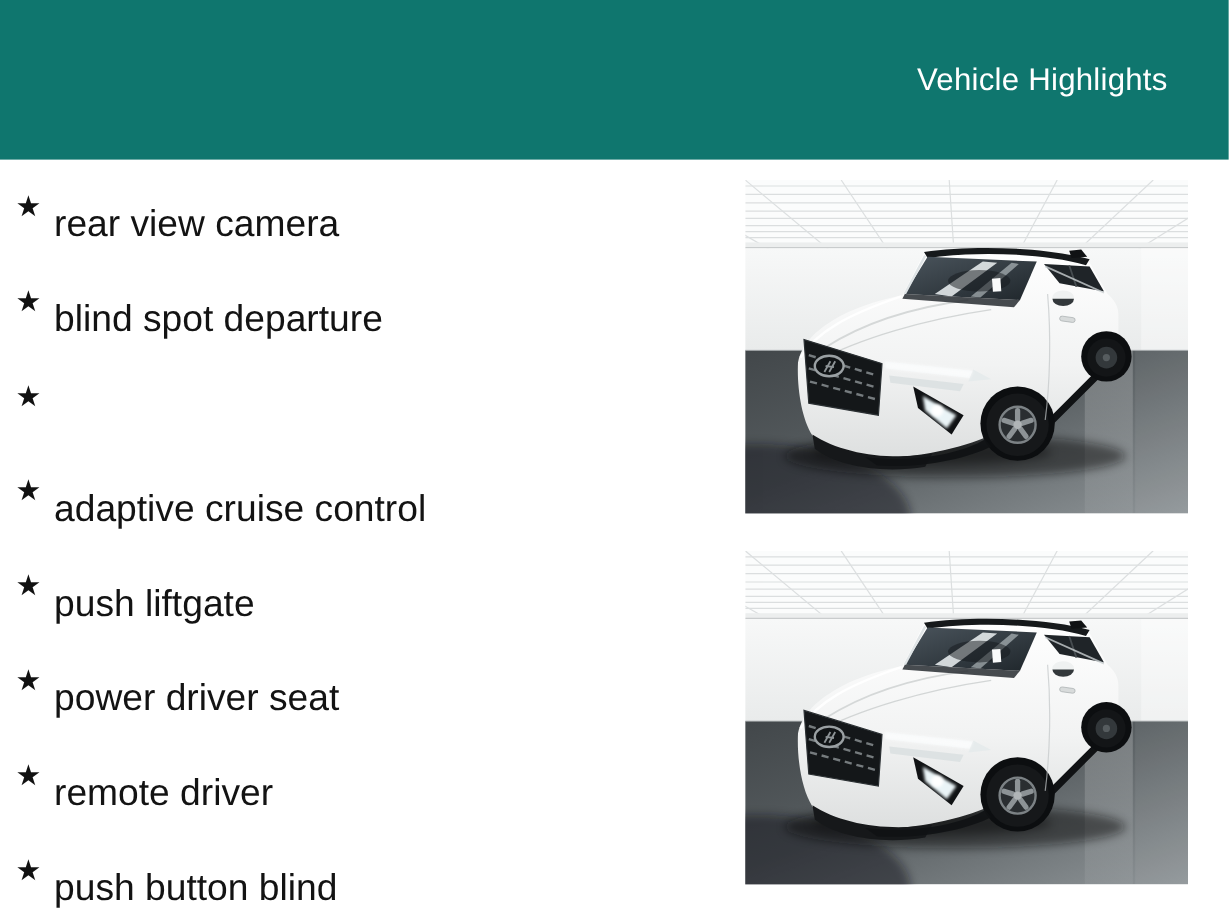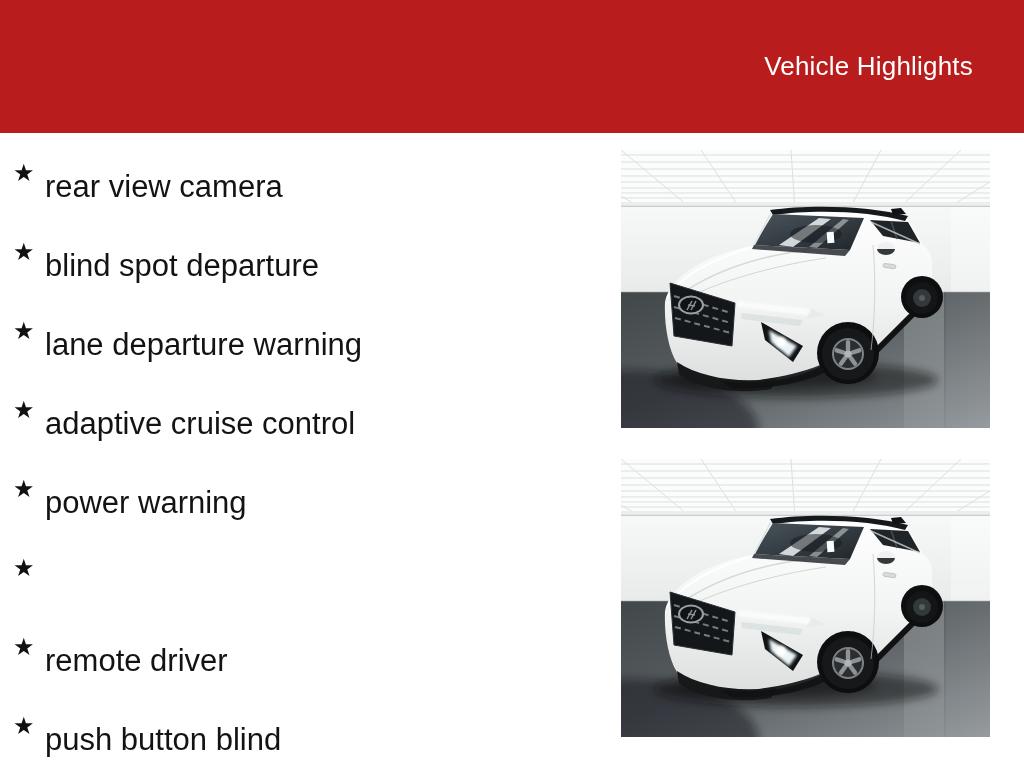--- a/index.html
+++ b/index.html
@@ -1,21 +1,21 @@
 <!DOCTYPE html>
 <html><head>
 <meta charset="utf-8">
 <style>
   html,body{margin:0;padding:0;}
   body{
     width:1024px;height:768px;position:relative;overflow:hidden;
     background:#ffffff;font-family:"Liberation Sans",sans-serif;
   }
   .topbar{
-    position:absolute;top:0;left:0;width:1024px;height:133px;background:#b91c1c;
+    position:absolute;top:0;left:0;width:1024px;height:133px;background:#0f766e;
     display:flex;align-items:center;justify-content:flex-end;
     padding-right:51px;box-sizing:border-box;
   }
   .title{color:#ffffff;font-size:26px;font-weight:400;margin:0;letter-spacing:.2px;}
   .features{position:absolute;top:133px;left:0;margin:0;padding:0;list-style:none;width:600px;}
   .feature{height:79px;display:flex;align-items:center;padding-left:13px;font-size:31px;color:#131313;}
   .star{width:32px;flex:none;font-size:24px;line-height:1;color:#111;}
   .label{white-space:nowrap;margin-top:28px;}
   .photo{position:absolute;left:621px;width:369px;height:278px;margin:0;}
   .photo-1{top:150px;}
@@ -36,32 +36,32 @@
     <li class="feature">
       <span class="star">★</span>
       <span class="label">rear view camera</span>
     </li>
     <li class="feature">
       <span class="star">★</span>
       <span class="label">blind spot departure</span>
     </li>
     <li class="feature">
       <span class="star">★</span>
-      <span class="label">lane departure warning</span>
     </li>
     <li class="feature">
       <span class="star">★</span>
       <span class="label">adaptive cruise control</span>
     </li>
     <li class="feature">
       <span class="star">★</span>
-      <span class="label">power warning</span>
-    </li>
-    <li class="feature">
-      <span class="star">★</span>
+      <span class="label">push liftgate</span>
+    </li>
+    <li class="feature">
+      <span class="star">★</span>
+      <span class="label">power driver seat</span>
     </li>
     <li class="feature">
       <span class="star">★</span>
       <span class="label">remote driver</span>
     </li>
     <li class="feature">
       <span class="star">★</span>
       <span class="label">push button blind</span>
     </li>
   </ul>

